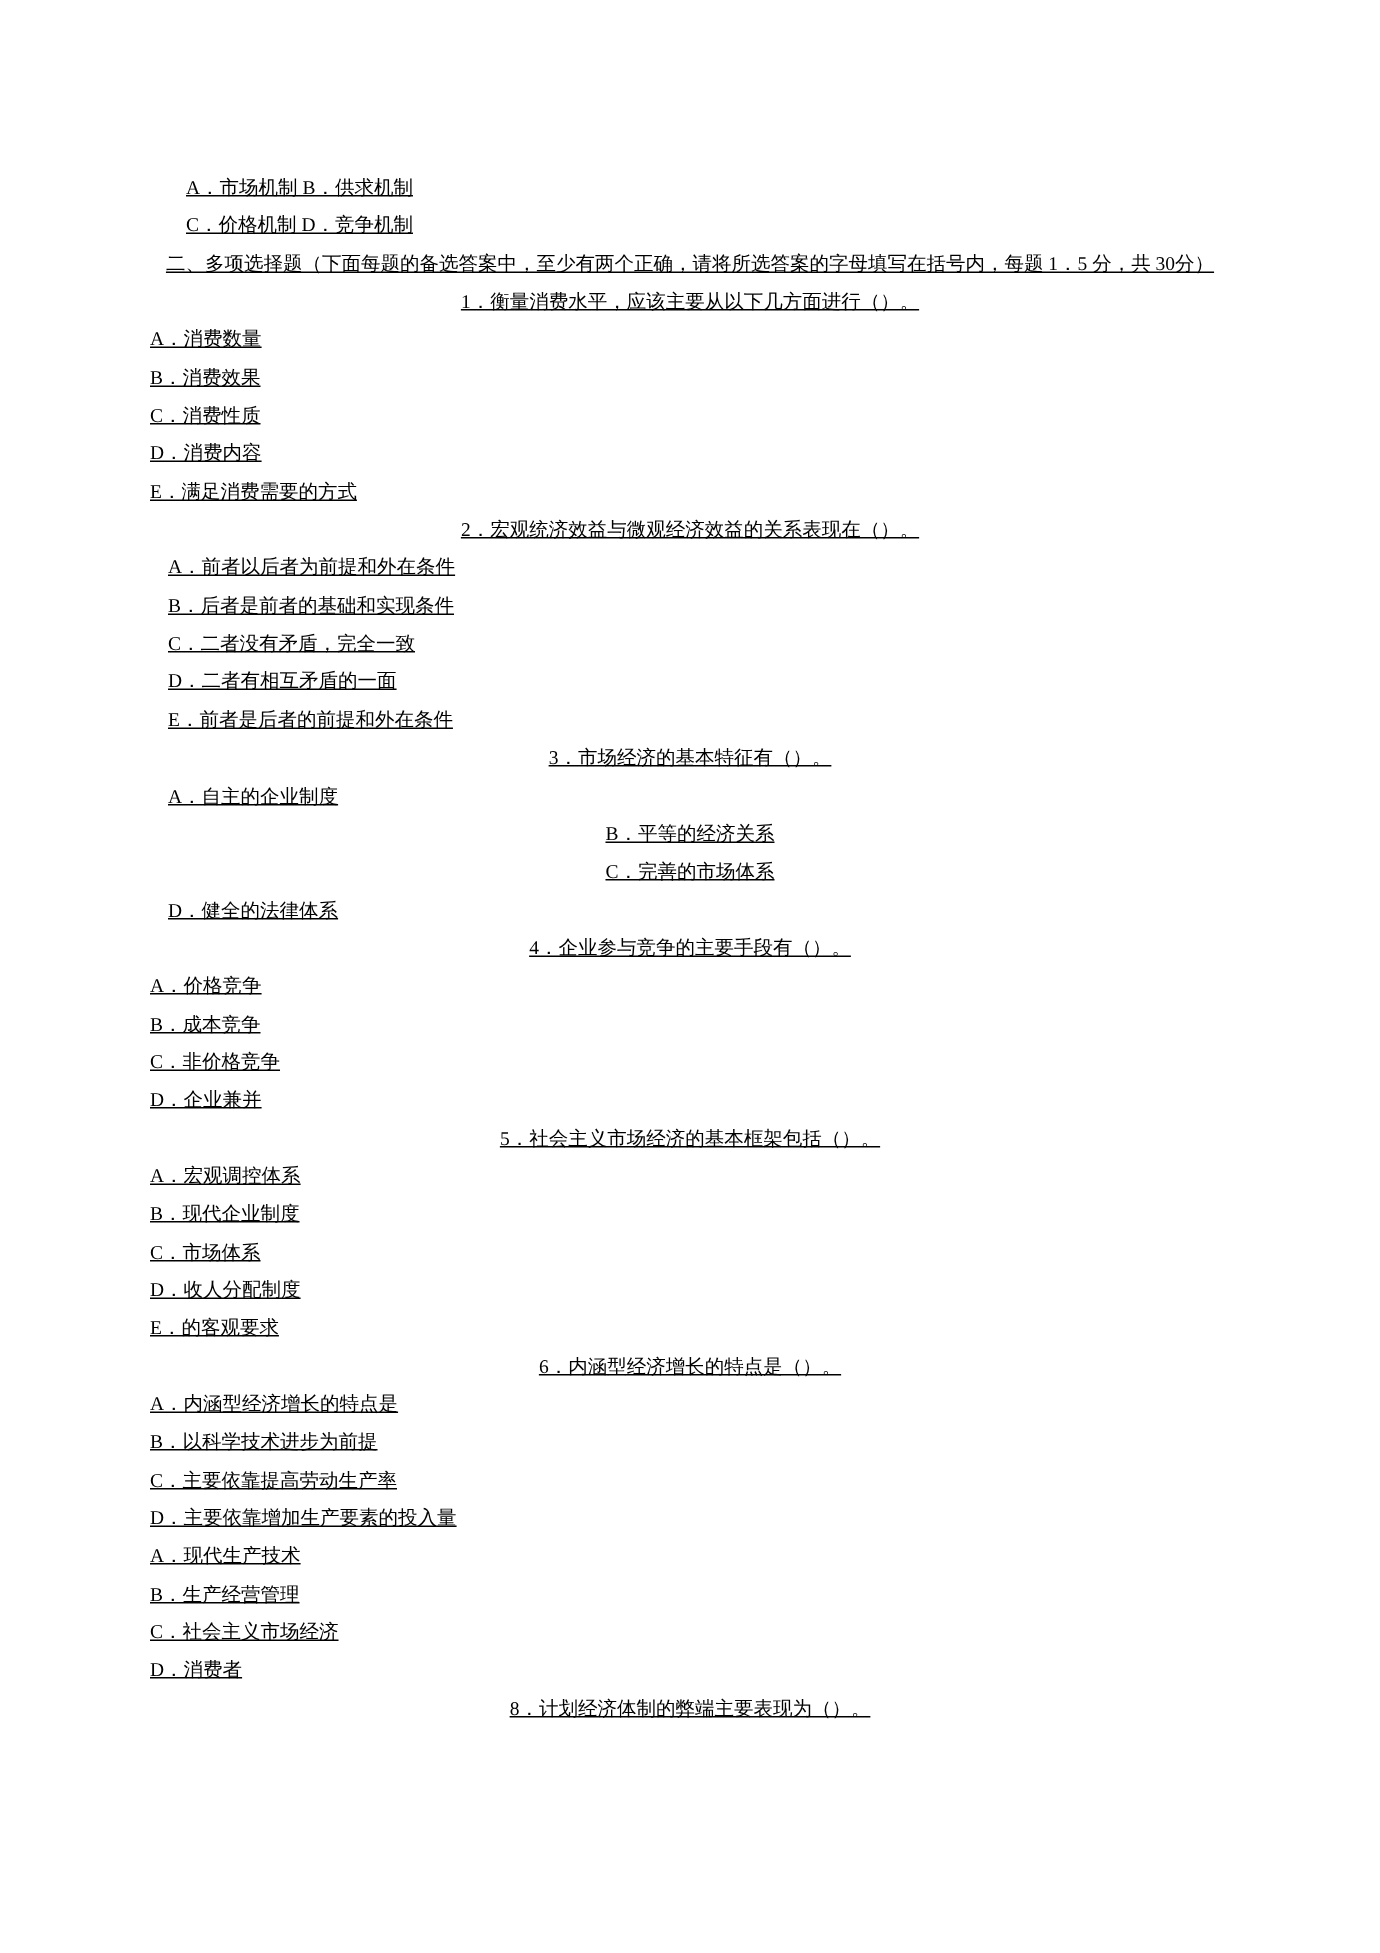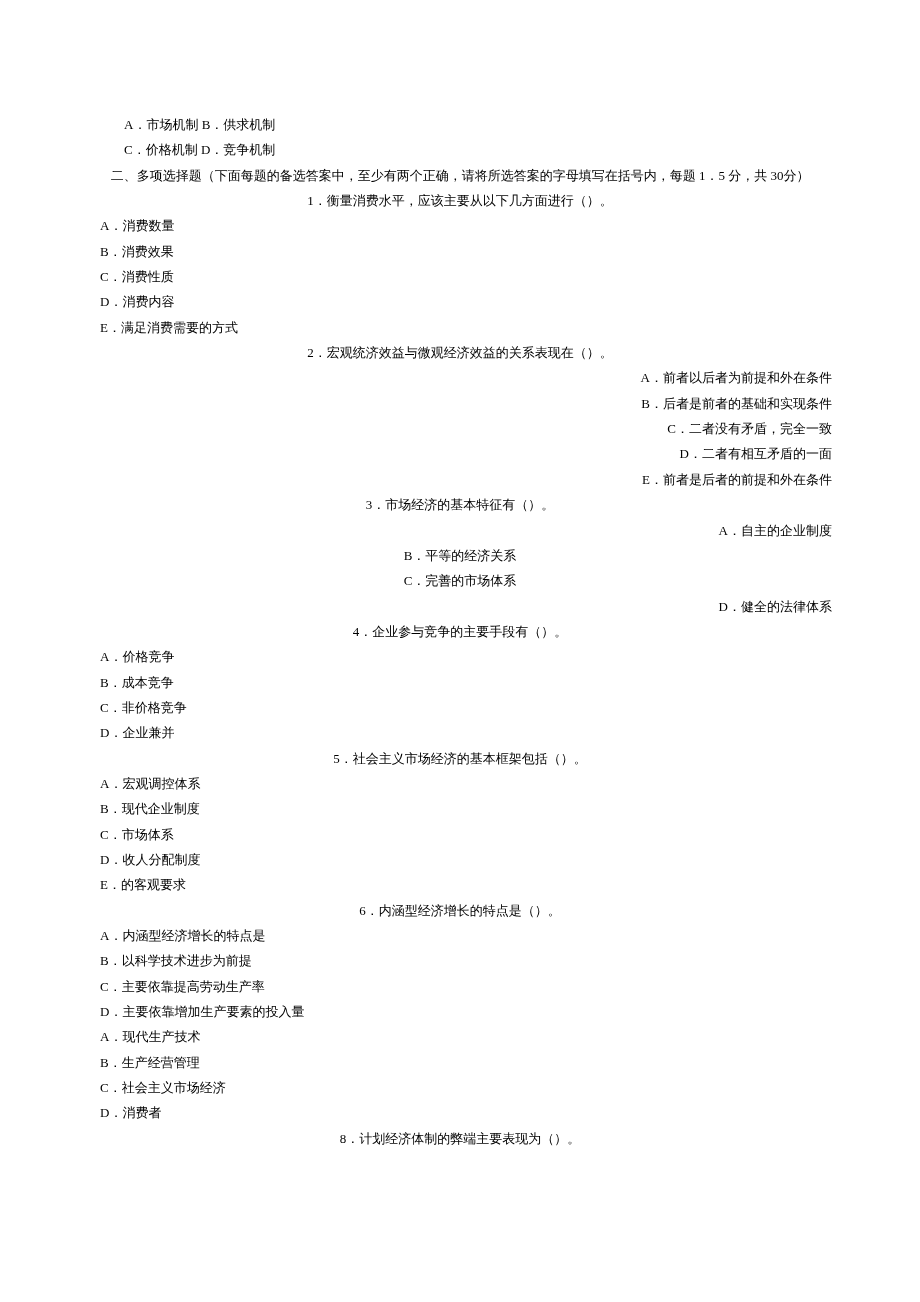--- a/index.html
+++ b/index.html
@@ -5,23 +5,23 @@
     * { margin: 0; padding: 0; box-sizing: border-box; }
     body {
       background: #ffffff;
       font-family: "SimSun", "宋体", serif;
       font-size: 13px;
       color: #000000;
       padding: 112px 88px 60px 88px;
       line-height: 1.95;
       width: 920px;
     }
-    .line { display: block; }
+    .line { display: block; text-decoration: underline; }
     .ind-1 { padding-left: 36px; }
-    .ind-2 { padding-left: 24px; text-align: right; }
+    .ind-2 { padding-left: 24px; }
     .ind-3 { padding-left: 12px; }
     .ind-0 { padding-left: 0; text-align: center; }
   </style>
 </head>
 <body>
 
 <div>
 
   <div class="line ind-1">A．市场机制 B．供求机制</div>
   <div class="line ind-1">C．价格机制 D．竞争机制</div>

